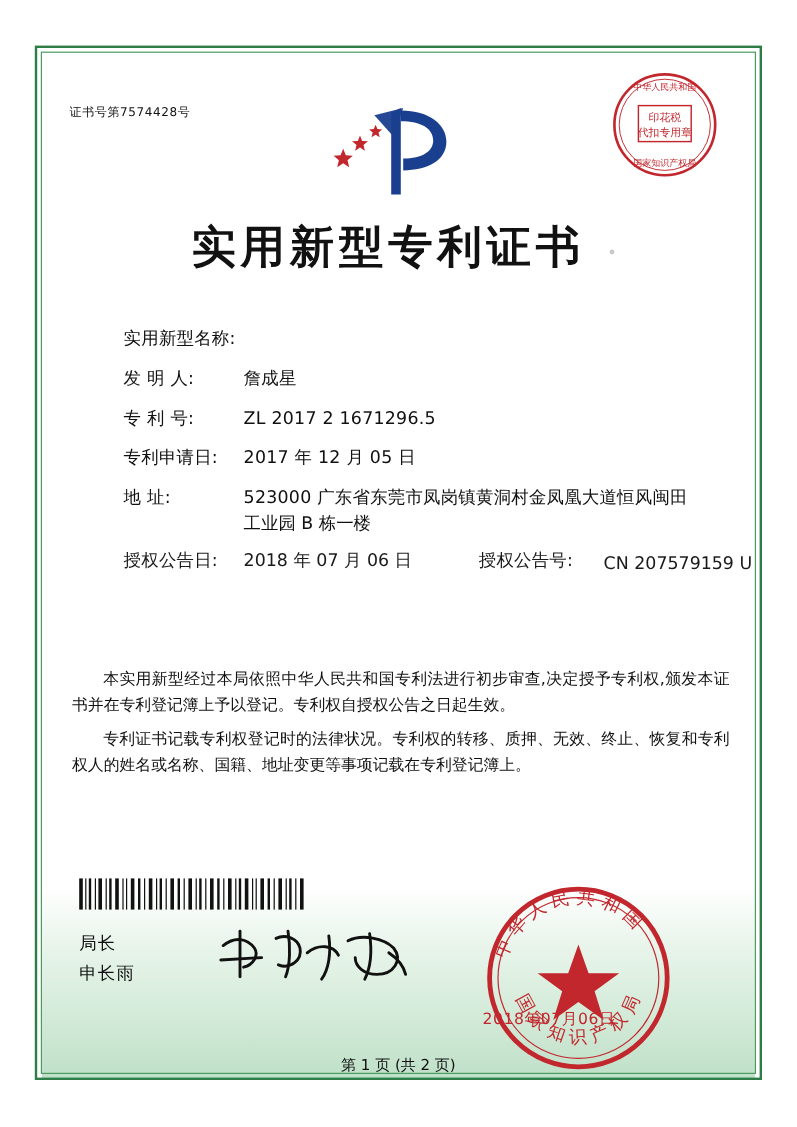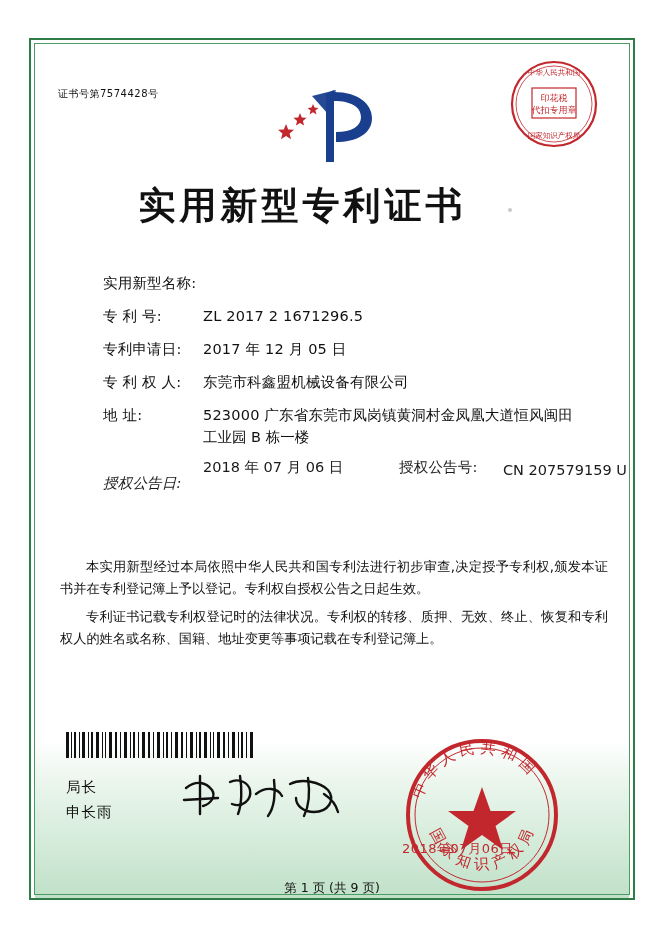--- a/index.html
+++ b/index.html
@@ -86,20 +86,21 @@
   .doc-title {
     position: absolute;
     left: 0;
     top: 181px;
     width: 605px;
     text-align: center;
     font-size: 37px;
     font-weight: bold;
     letter-spacing: 4px;
     color: #111;
+    padding-left: 21px;
   }
 
   
   .fields {
     position: absolute;
     left: 62px;
     top: 272px;
     width: 545px;
     margin-left: 41px;
   }
@@ -127,21 +128,21 @@
   }
   .field-value2 {
     position: absolute;
     left: 100px;
     top: 22px;
     width: 440px;
   }
   .field-row.two-line { min-height: 54px; }
 
   .notice-row { position: relative; height: 34px; font-size: 14.5px; }
-  .notice-left-label { position: absolute; left: 0; top: 16px; width: 92px; letter-spacing: 0.2px; font-style: italic; }
+  .notice-left-label { position: absolute; left: 0; top: 0; width: 92px; letter-spacing: 0.2px; }
   .notice-left-value { position: absolute; left: 100px; top: 0; }
   .notice-right-label { position: absolute; left: 296px; top: 0; letter-spacing: 0.2px; }
   .notice-right-value { position: absolute; left: 400px; top: 4px; }
 
   
   .body-text {
     position: absolute;
     left: 60px;
     top: 556px;
     width: 548px;
@@ -282,35 +283,35 @@
   <div class="doc-title">实用新型专利证书</div>
 
   <div class="speck"></div>
 
   <div class="fields">
 
     <div class="field-row">
       <span class="field-label">实用新型名称:</span>
     </div>
 
+    <div class="field-row">
+      <span class="field-label">发 明 人:</span>
+      <span class="field-value">詹成星</span>
+    </div>
 
     <div class="field-row">
       <span class="field-label">专 利 号:</span>
       <span class="field-value">ZL 2017 2 1671296.5</span>
     </div>
 
     <div class="field-row">
       <span class="field-label">专利申请日:</span>
       <span class="field-value">2017 年 12 月 05 日</span>
     </div>
 
-    <div class="field-row">
-      <span class="field-label">专 利 权 人:</span>
-      <span class="field-value">东莞市科鑫盟机械设备有限公司</span>
-    </div>
 
     <div class="field-row two-line">
       <span class="field-label">地      址:</span>
       <span class="field-value">523000 广东省东莞市凤岗镇黄洞村金凤凰大道恒风闽田</span>
       <span class="field-value2">工业园 B 栋一楼</span>
     </div>
 
     <div class="notice-row">
       <span class="notice-left-label">授权公告日:</span>
       <span class="notice-left-value">2018 年 07 月 06 日</span>
@@ -405,15 +406,15 @@
       <text font-family="DejaVu Sans, sans-serif" font-size="15" fill="#c2272d" letter-spacing="5">
         <textPath href="#arcTop" startOffset="8%">中华人民共和国</textPath>
       </text>
       <text font-family="DejaVu Sans, sans-serif" font-size="15" fill="#c2272d" letter-spacing="5">
         <textPath href="#arcBottom" startOffset="10%">国家知识产权局</textPath>
       </text>
     </svg>
   </div>
   <div class="stamp-date">2018年07月06日</div>
 
-  <div class="page-footer">第 1 页 (共 9 页)</div>
+  <div class="page-footer">第 1 页 (共 2 页)</div>
 
 </div>
 
 </body></html>

